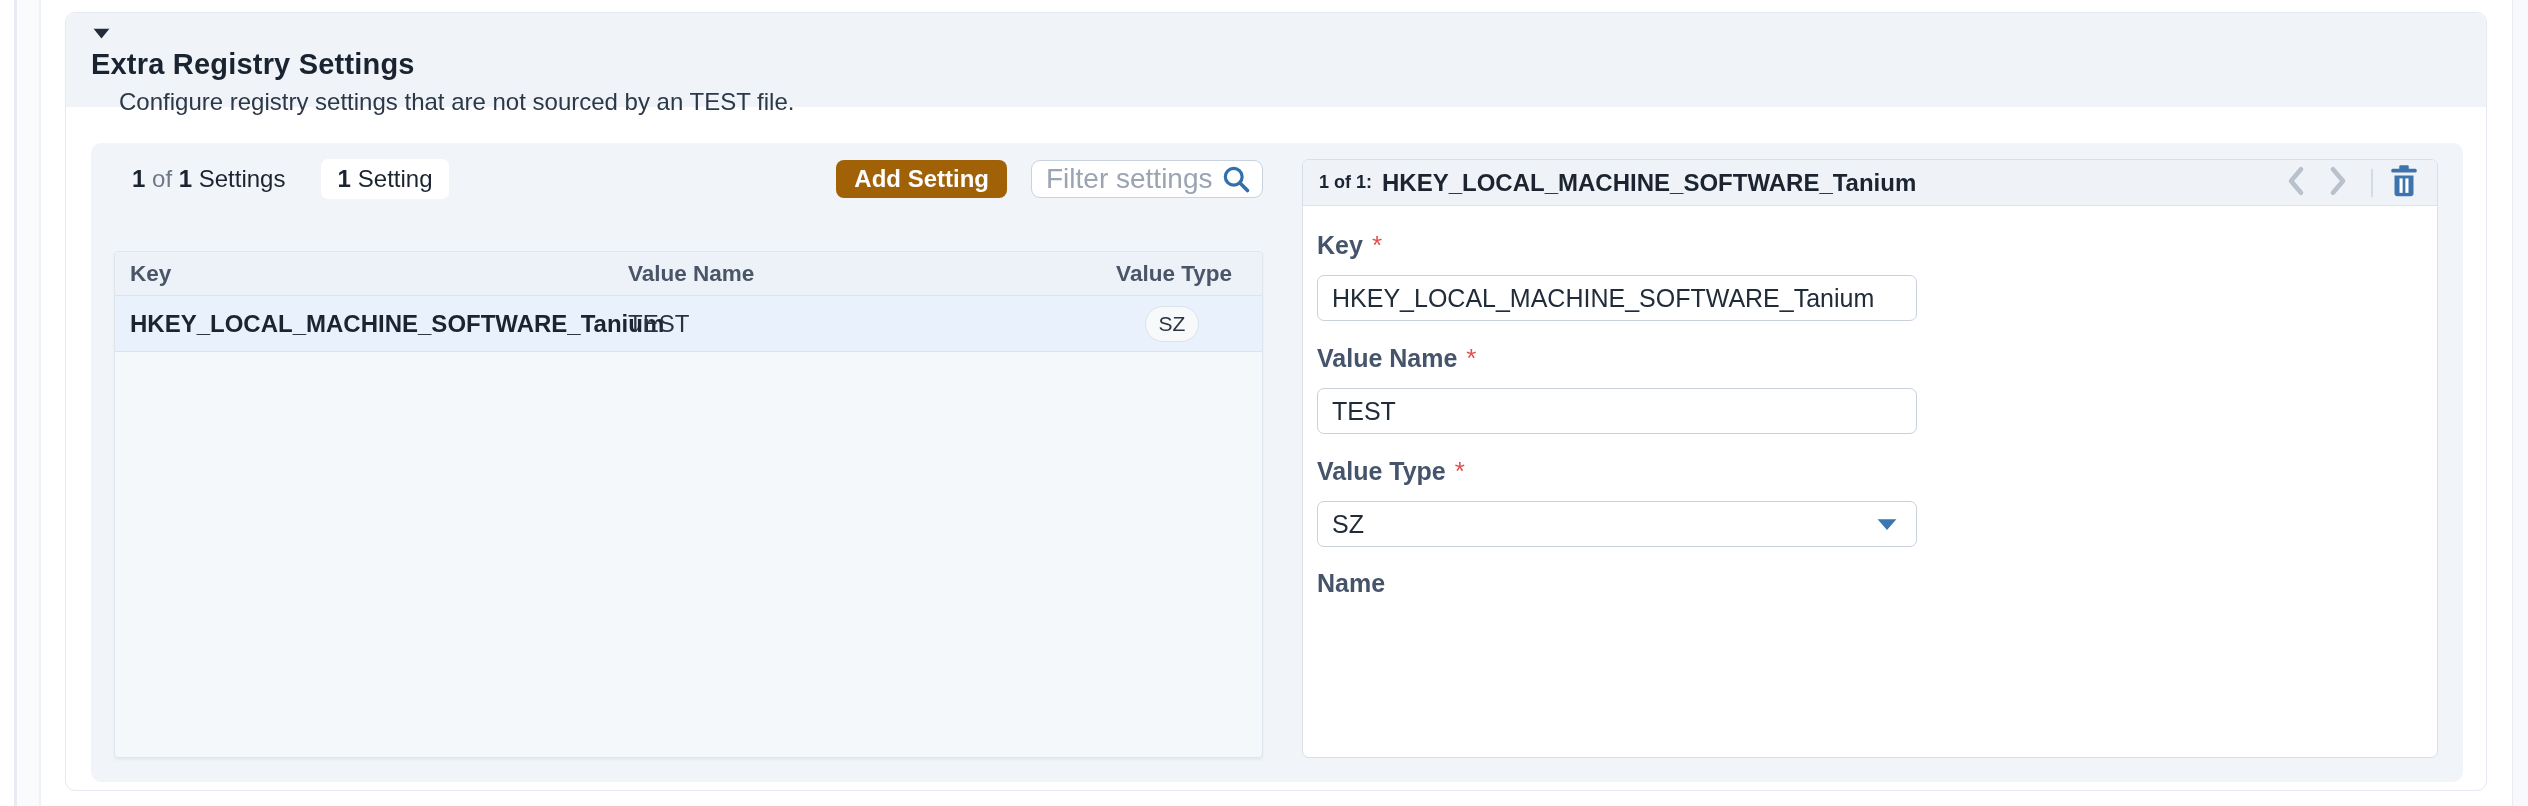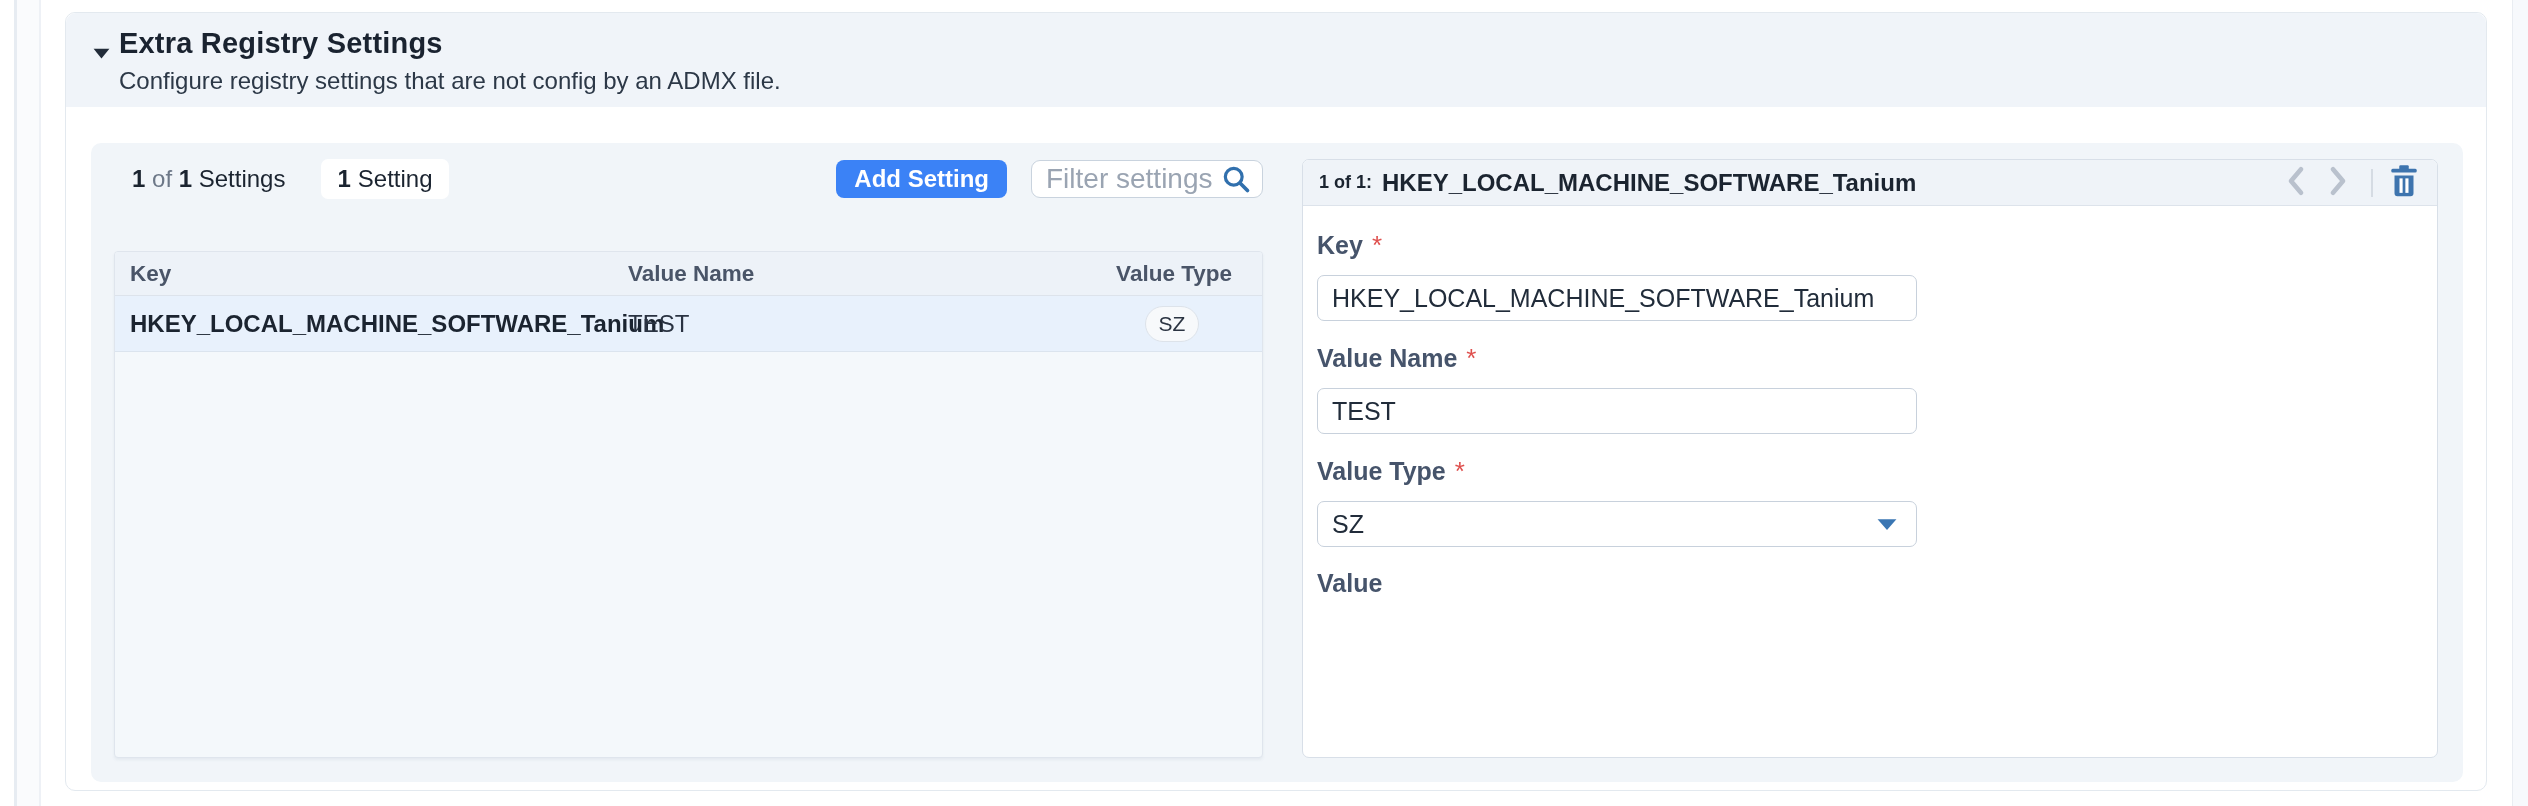--- a/index.html
+++ b/index.html
@@ -14,21 +14,21 @@
 
   
   .scroll-track { position:absolute; right:0; top:0; width:16px; height:806px;
     background:#f7f9fc; border-left:1px solid #e9edf2; }
 
   
   .section-card { position:absolute; left:65px; top:12px; width:2422px; height:779px;
     background:#ffffff; border:1px solid #e3e9ef; border-radius:10px; }
   .section-header { height:94px; background:#f0f4f9; border-radius:10px 10px 0 0;
     padding:14px 0 0 25px; }
-  .section-title-row { display:flex; align-items:flex-end; gap:8px; }
+  .section-title-row { display:flex; align-items:flex-start; gap:8px;flex-direction:column; }
   .collapse-caret { display:inline-flex; width:20px; justify-content:center; cursor:pointer; }
   .section-title { font-size:29px; font-weight:700; color:#1a2330; letter-spacing:.2px; }
   .section-subtitle { font-size:24px; color:#2c3847; margin:7px 0 0 28px; }
 
   .section-body { padding:36px 25px 0 25px; }
 
   
   .inner-panel { width:2372px; height:639px; background:#f1f5f9; border-radius:10px;
     padding:16px 25px 24px 23px; display:flex; }
 
@@ -36,21 +36,21 @@
 
   
   .toolbar { height:40px; display:flex; align-items:center; margin-bottom:20px; }
   .count-text { font-size:24px; color:#1b2430; margin-left:18px; white-space:pre; }
   .count-text .b { font-weight:700; }
   .count-text .dim { color:#6d7888; }
   .selected-chip { margin-left:36px; background:#ffffff; border-radius:7px; height:40px;
     display:flex; align-items:center; padding:0 16px; font-size:24px; cursor:pointer; }
   .selected-chip .b { font-weight:700; margin-right:7px; }
   .toolbar-spacer { flex:1; }
-  .add-btn { background:#3b82f6; color:#ffffff; font-size:24px; font-weight:700;
+  .add-btn { background:#a16207; color:#ffffff; font-size:24px; font-weight:700;
     border:none; border-radius:8px; height:38px; padding:0 18px; cursor:pointer;
     font-family:"Liberation Sans", sans-serif; }
   .filter-box { margin-left:24px; width:232px; height:38px; background:#ffffff;
     border:1px solid #c9d3de; border-radius:9px; display:flex; align-items:center;
     padding:0 10px 0 14px; }
   .filter-box input { border:none; outline:none; flex:1; min-width:0; font-size:28px;
     color:#212c3a; font-family:"Liberation Sans", sans-serif; background:transparent; }
   .filter-box input::placeholder { color:#9aa4b2; }
 
   
@@ -114,21 +114,21 @@
 
   <div class="section-header">
     <div class="section-title-row">
       <span class="collapse-caret">
         <svg width="19" height="13" viewBox="0 0 12 8">
             <path d="M1 1 L11 1 L6 7.2 Z" fill="#222c3a"></path>
           </svg>
       </span>
       <span class="section-title">Extra Registry Settings</span>
     </div>
-    <div class="section-subtitle">Configure registry settings that are not config by an ADMX file.</div>
+    <div class="section-subtitle">Configure registry settings that are not sourced by an TEST file.</div>
   </div>
 
   <div class="section-body">
     <div class="inner-panel">
 
       <div class="left-col">
         <div class="toolbar">
           <span class="count-text"><span class="b">1</span> <span class="dim">of</span> <span class="b">1</span> <span>Settings</span></span>
           <span class="selected-chip">
             <span class="b">1</span>
@@ -226,21 +226,21 @@
               <span style="display:flex;">
                 <svg width="22" height="15" viewBox="0 0 14 9">
                     <path d="M1 1.2 L13 1.2 L7 8 Z" fill="#3a76b3"></path>
                   </svg>
               </span>
             </div>
           </div>
 
           <div class="field">
             <div class="field-label">
-              <span>Value</span>
+              <span>Name</span>
             </div>
           </div>
         </div>
       </div>
 
     </div>
   </div>
 </div>
 
 </body></html>

